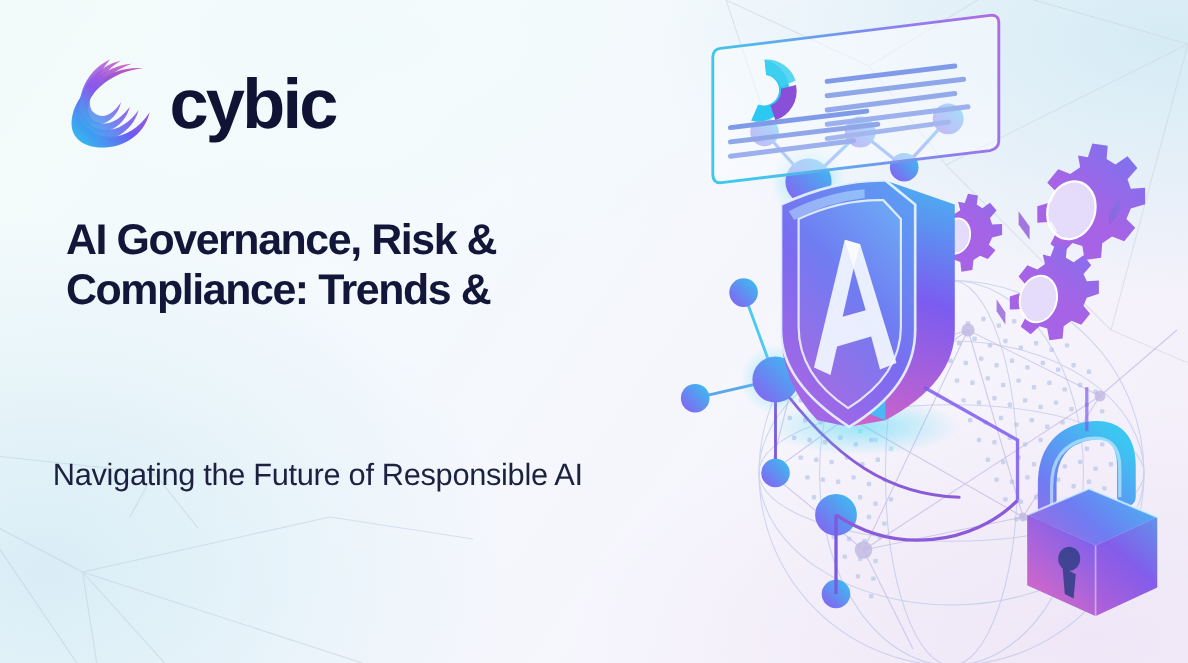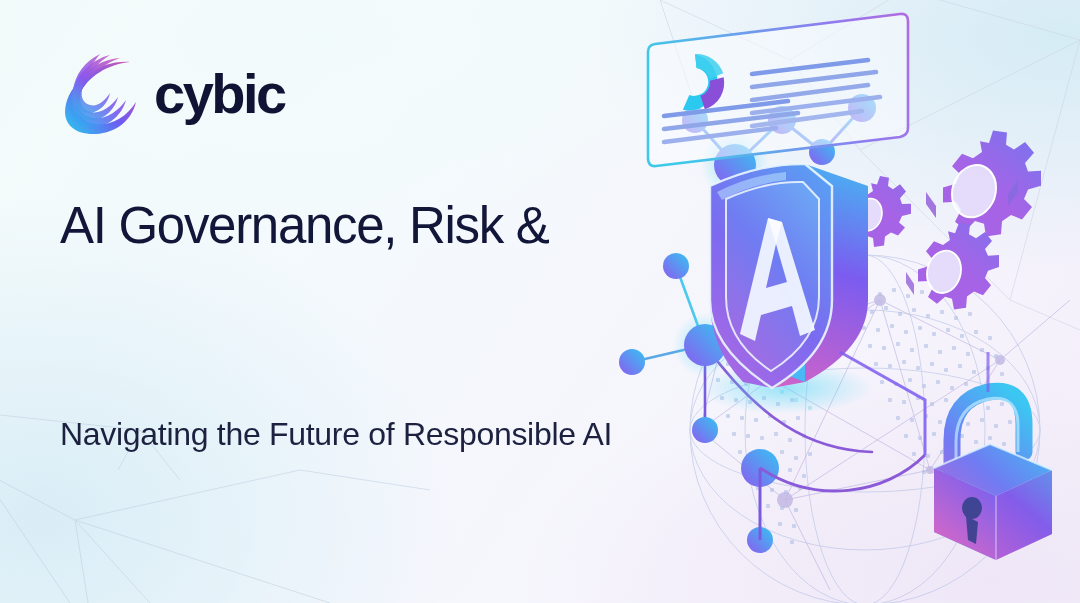--- a/index.html
+++ b/index.html
@@ -17,33 +17,33 @@
       linear-gradient(125deg,#f2fbfa 0%,#f4f9fd 38%,#f6f5fc 66%,#f4eefa 100%);
   }
 
   
   .poly{position:absolute;inset:0;}
 
   
   .logo-wrap{position:absolute;left:60px;top:52px;display:flex;align-items:center;gap:16px;}
   .logo-mark{width:78px;height:84px;display:block;}
   .logo-word{
-    font-size:56px;font-weight:bold;letter-spacing:-2.5px;
+    font-size:64px;font-weight:bold;letter-spacing:-2.5px;
     color:#101434;line-height:1;
   }
 
   .headline{
     position:absolute;left:60px;top:196px;width:630px;
-    font-size:51px;font-weight:normal;line-height:1.16;
+    font-size:39px;font-weight:bold;line-height:1.16;
     letter-spacing:-1.3px;color:#121638;
     margin:0;
   }
   .subhead{
-    position:absolute;left:60px;top:415px;width:700px;
-    font-size:32px;font-weight:normal;line-height:1.2;
+    position:absolute;left:48px;top:415px;width:700px;
+    font-size:28px;font-weight:normal;line-height:1.2;
     letter-spacing:-0.3px;color:#1d2140;
     margin:0;
   }
 
   
   .art{position:absolute;left:600px;top:0;width:480px;height:603px;}
   .art svg{display:block;}
 </style>
 </head>
 <body>
@@ -107,21 +107,21 @@
 
       <path d="M50 3 C30 8 15 24 12 42 C9 59 20 69 33 68 C45 67 55 57 58 45 C50 56 40 62 31 60 C21 58 18 48 22 37 C27 23 38 10 50 3 Z" fill="url(#lg3)" opacity=".9"></path>
 
       <path d="M40 2 C25 9 15 23 13 38 C11 53 20 62 30 61 C40 60 48 51 50 41 C44 50 37 55 30 53 C22 51 20 43 23 34 C27 22 33 10 40 2 Z" fill="url(#lg4)" opacity=".88"></path>
     </svg>
     <span class="logo-word">cybic</span>
   </div>
 
   <h1 class="headline">
     <span>AI Governance, Risk &amp;</span><br>
-    <br>
+    <span>Compliance: Trends &amp;</span><br>
   </h1>
 
   <p class="subhead">Navigating the Future of Responsible AI</p>
 
   <div class="art">
     <svg width="480" height="603" viewBox="0 0 480 603" fill="none">
       <defs>
         <linearGradient id="gShieldFace" x1="60" y1="380" x2="300" y2="170" gradientUnits="userSpaceOnUse">
           <stop offset="0" stop-color="#c366dd"></stop>
             <stop offset=".45" stop-color="#7b6bf0"></stop>

